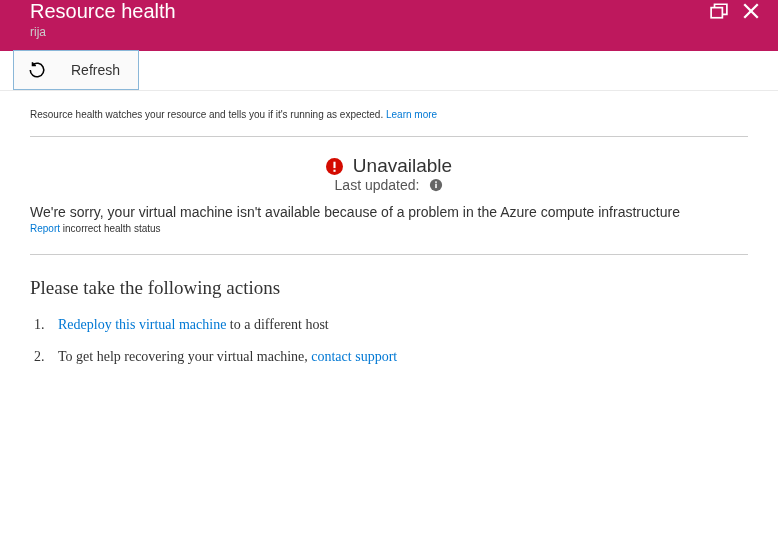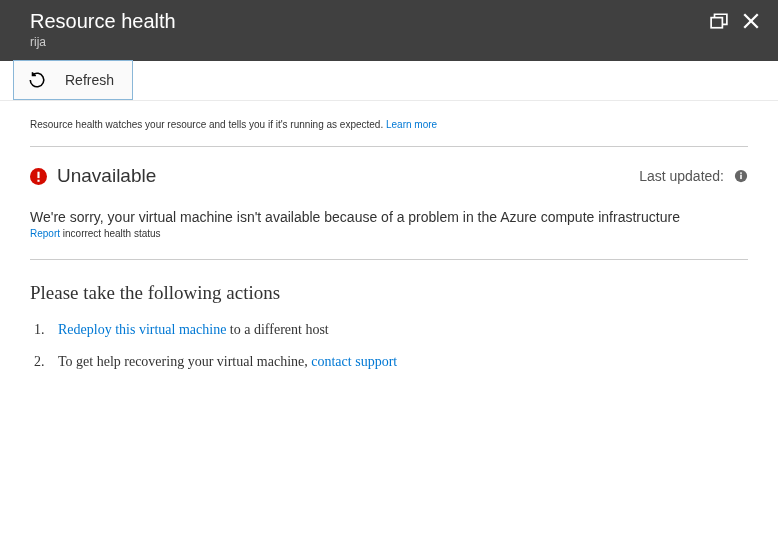--- a/index.html
+++ b/index.html
@@ -5,41 +5,41 @@
     * { margin: 0; padding: 0; box-sizing: border-box; }
     body {
       font-family: "Segoe UI", "Segoe UI Web Regular", Arial, sans-serif;
       background: #fff;
       width: 778px;
       height: 539px;
       overflow: hidden;
       color: #333;
     }
     .header {
-      background: #404040;
+      background: #be185d;
       color: #fff;
-      padding: 10px 18px 12px 30px;
+      padding: 0 18px 12px 30px;
       display: flex;
       align-items: flex-start;
       justify-content: space-between;
       gap: 26px;
     }
     .header-left { display: flex; flex-direction: column; }
     .header-title { font-size: 20px; font-weight: 300; color: #fff; }
     .header-subtitle { font-size: 12px; color: #ccc; margin-top: 2px; }
     .header-icons { display: flex; gap: 14px; align-items: center; margin-top: 2px; }
     .header-icon { width: 18px; height: 18px; cursor: pointer; }
     .toolbar {
       border-bottom: 1px solid #eaeaea;
       padding: 0;
     }
     .refresh-btn {
       display: inline-flex;
       align-items: center;
-      gap: 19px;
+      gap: 25px;
       padding: 10px 18px 10px 14px;
       border: 1px solid #8ab7d8;
       background: #fafafa;
       font-size: 14px;
       color: #333;
       cursor: pointer;
       margin: -1px 0 0 13px;
     }
     .refresh-icon { width: 18px; height: 18px; }
     .content { padding: 18px 30px; }
@@ -51,21 +51,22 @@
     }
     .link { color: #0078d4; text-decoration: none; cursor: pointer; }
     .status-block {
       padding: 18px 0 20px 0;
       border-bottom: 1px solid #ccc;
     }
     .status-row {
       display: flex;
       justify-content: space-between;
       align-items: center;
-      margin-bottom: 20px;
+      margin-bottom: 9px;
+      flex-direction: column;
     }
     .status-left { display: flex; align-items: center; gap: 10px; }
     .status-icon { width: 17px; height: 17px; flex-shrink: 0; }
     .status-title { font-size: 19px; font-weight: 400; color: #333; }
     .status-right { font-size: 14px; color: #555; display: flex; align-items: center; gap: 10px; }
     .info-icon { width: 14px; height: 14px; }
     .status-msg { font-size: 14px; color: #333; line-height: 1.5; }
     .report-line { font-size: 10px; color: #333; }
     .actions-block { padding-top: 22px; font-family: Liberation Serif, serif; }
     .actions-heading { font-size: 19px; font-weight: 400; margin-bottom: 18px; color: #333; }

